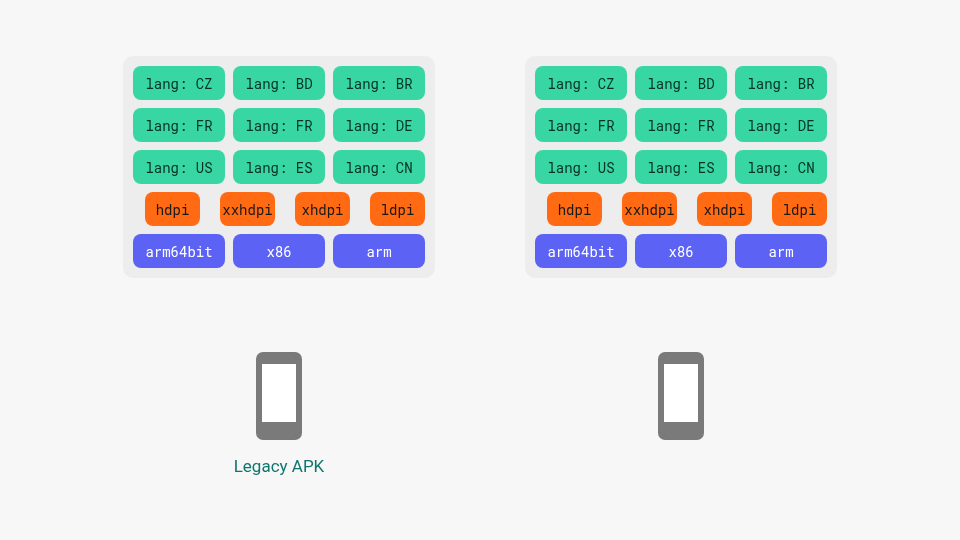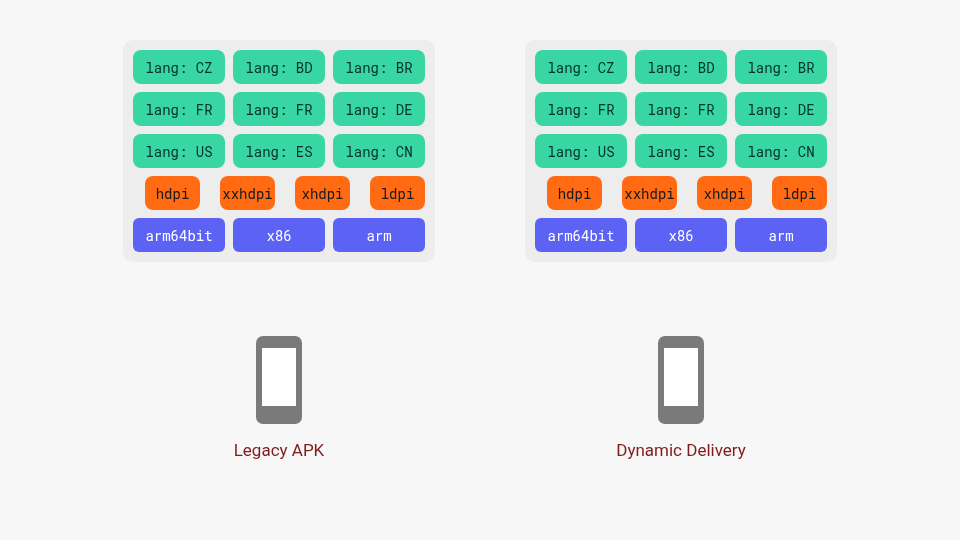--- a/index.html
+++ b/index.html
@@ -10,21 +10,21 @@
     font-family: "Roboto Mono", "Courier New", monospace;
     font-size: 14px;
     color: #1a1a1a;
   }
   .stage {
     width: 960px; height: 540px;
     display: flex;
     justify-content: center;
     align-items: flex-start;
     gap: 90px;
-    padding-top: 40px;
+    padding-top: 56px;
   }
   .column {
     display: flex;
     flex-direction: column;
     align-items: center;
   }
   .card {
     background: #ededed;
     border-radius: 10px;
     padding: 10px;
@@ -43,31 +43,31 @@
     border-radius: 8px;
     display: flex;
     align-items: center;
     justify-content: center;
     font-family: "Roboto Mono", "Courier New", monospace;
     font-size: 14px;
     white-space: nowrap;
   }
   .chip.lang { background: #37d6a2; color: #083225; }
   .chip.dpi  { background: #ff6a13; color: #1a1a1a; margin-left: 12px; }
-  .chip.arch { background: #5b62f4; color: #ffffff; border-radius: 6px; }
+  .chip.arch { background: #5b62f4; color: #ffffff; }
   .phone {
     margin-top: 72px;
     width: 54px;
   }
   .phone svg { display: block; }
   .caption {
     margin-top: 14px;
     font-family: -apple-system, "Segoe UI", Roboto, Arial, sans-serif;
     font-size: 17px;
-    color: #7f1d1d;
+    color: #0f766e;
   }
 </style>
 </head>
 <body>
 
 <div class="stage">
 
   <div class="column">
     <div class="card">
       <div class="row">
@@ -136,16 +136,15 @@
         <div class="chip arch">arm</div>
       </div>
     </div>
     <div class="phone">
       <svg viewBox="0 0 54 92" width="54" height="92">
         <rect x="4" y="2" width="46" height="88" rx="7" fill="#7a7a7a"></rect>
         <rect x="10" y="14" width="34" height="58" fill="#ffffff"></rect>
         <circle cx="27" cy="81" r="4" fill="#7a7a7a"></circle>
       </svg>
     </div>
-    <div class="caption">Dynamic Delivery</div>
   </div>
 
 </div>
 
 </body></html>

